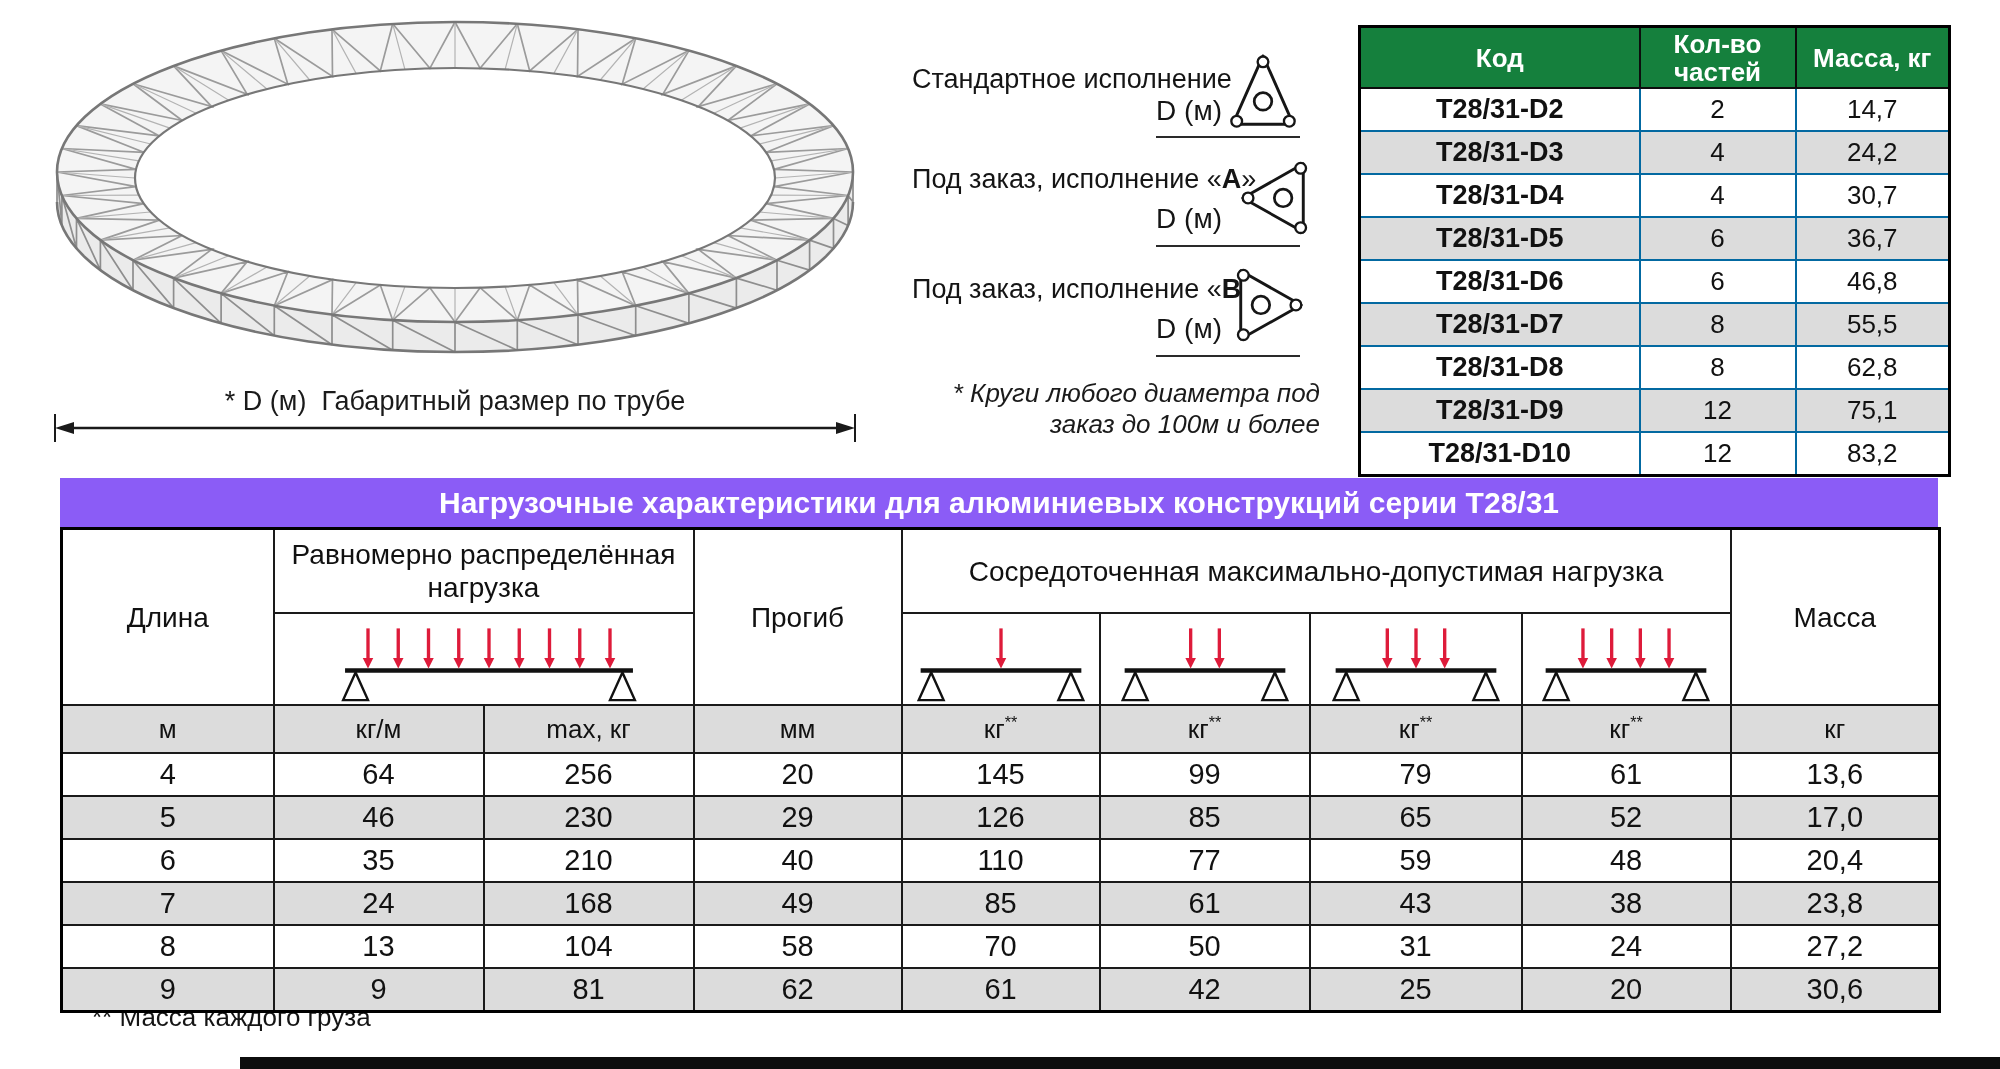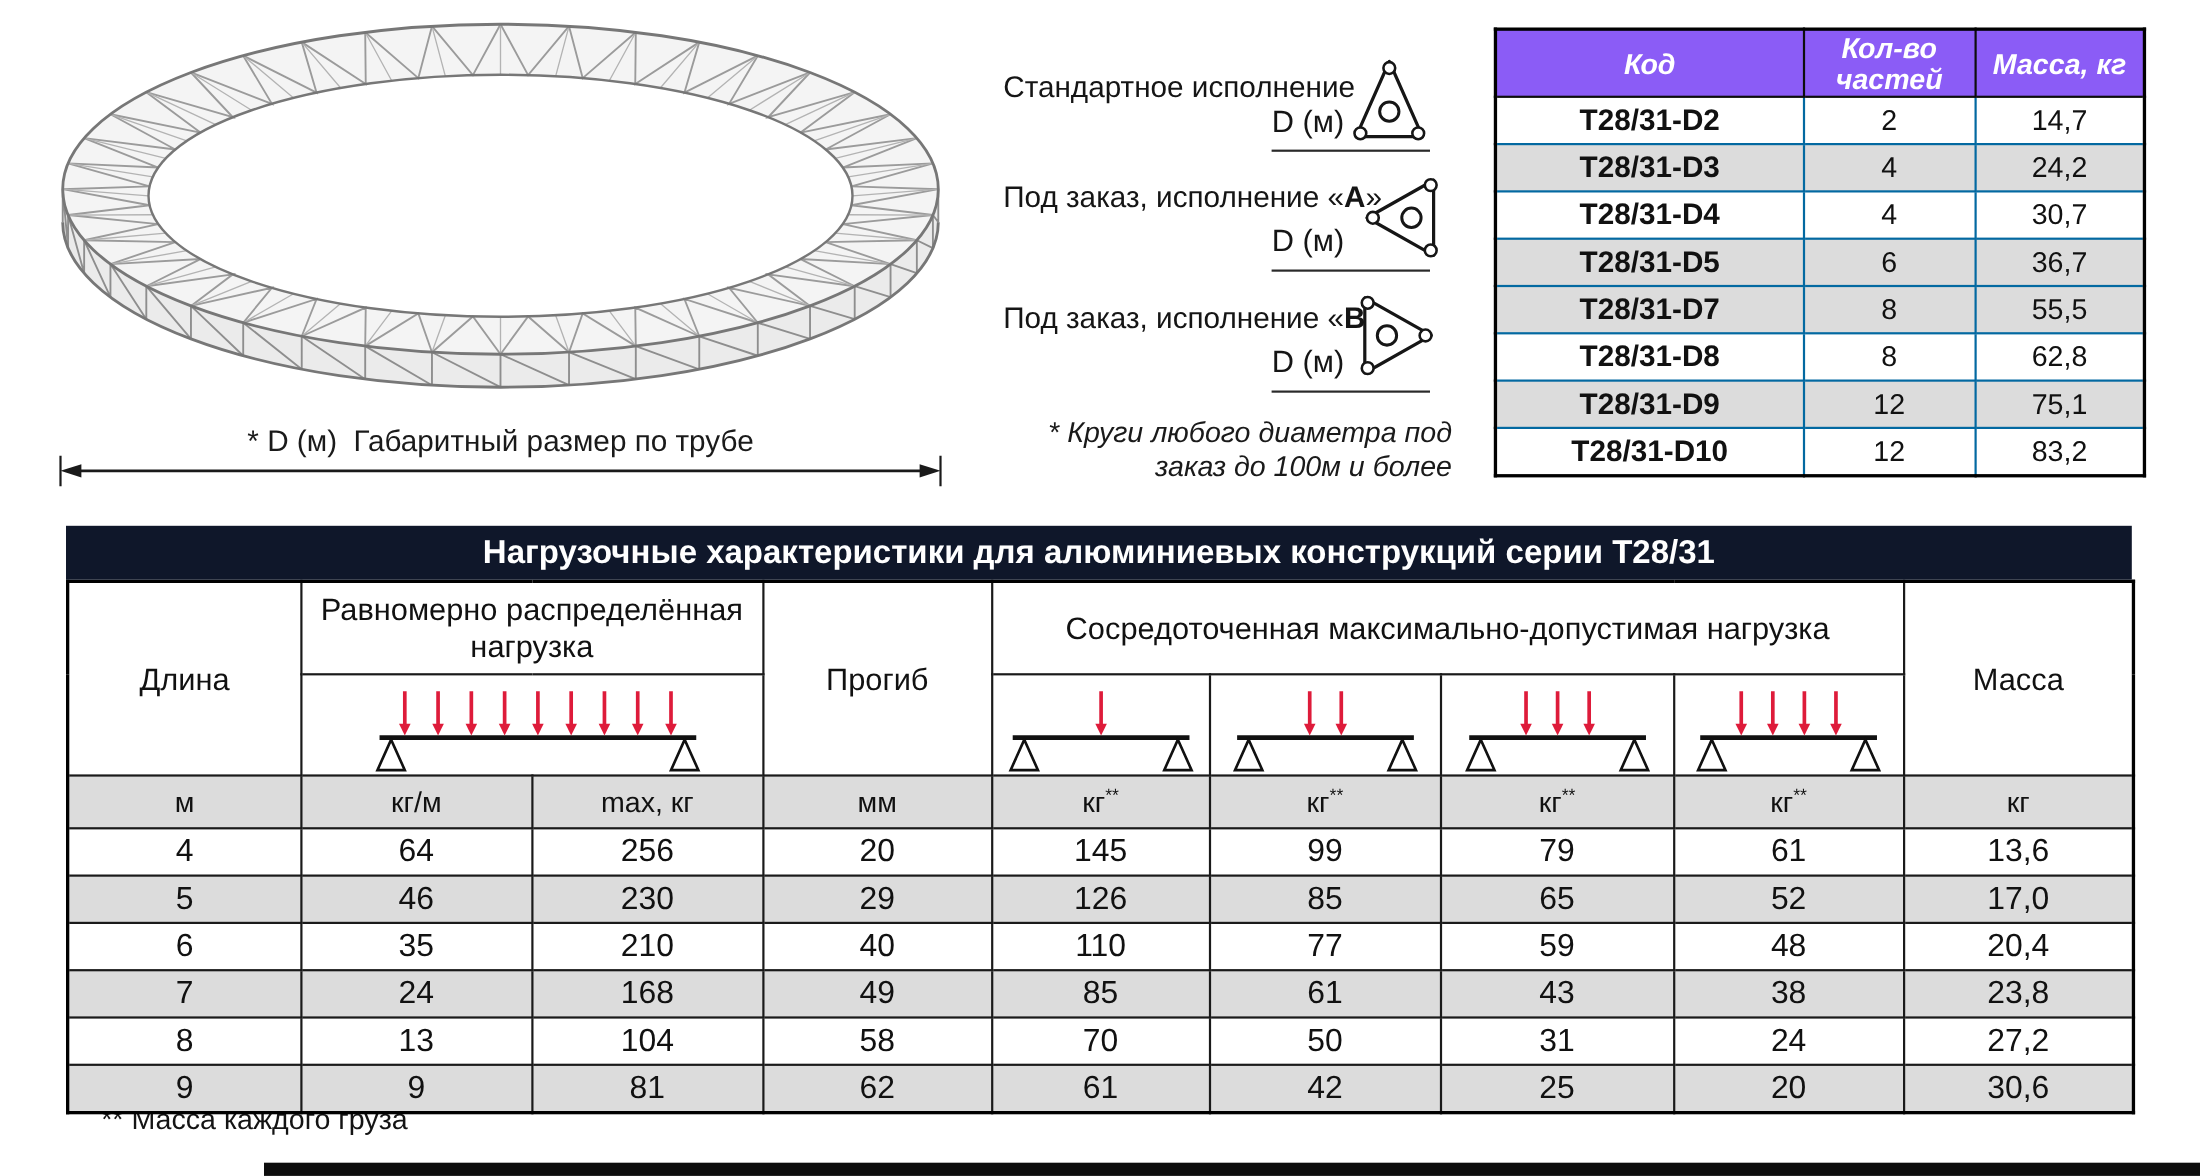--- a/index.html
+++ b/index.html
@@ -18,28 +18,28 @@
   .vlabel b{font-weight:bold;}
   .vd{position:absolute;left:1100px;width:122px;text-align:right;font-size:28px;color:#151515;}
   .vline{position:absolute;left:1156px;width:144px;border-top:2px solid #2a2a2a;height:0;}
   .tri{position:absolute;width:78px;height:84px;}
   .fn1{position:absolute;left:896px;top:378px;width:424px;font-style:italic;
        font-size:26px;line-height:31px;color:#1a1a1a;text-align:right;}
 
   
   table{border-collapse:collapse;}
   .codes{position:absolute;left:1358px;top:25px;width:590px;table-layout:fixed;border:3px solid #000;}
-  .codes th{background:#8b5cf6;color:#fff;font-size:26px;font-weight:bold;height:57px;
-            line-height:28px;border:2px solid #0d0d0d;font-style:italic;}
+  .codes th{background:#15803d;color:#fff;font-size:26px;font-weight:bold;height:57px;
+            line-height:28px;border:2px solid #0d0d0d;}
   .codes td{border:2px solid #0369a1;height:39px;text-align:center;font-size:26px;}
   .codes td.code{font-weight:bold;font-size:27px;}
   .gray{background:#dcdcdc;}
 
   
-  .ltitle{position:absolute;left:60px;top:478px;width:1878px;height:49px;background:#0f172a;
+  .ltitle{position:absolute;left:60px;top:478px;width:1878px;height:49px;background:#8b5cf6;
           color:#fff;font-weight:bold;font-size:30px;text-align:center;line-height:49px;z-index:3;}
   .wm{position:absolute;left:903px;top:510px;font-size:58px;color:#9d9d9d;opacity:.6;z-index:2;
       letter-spacing:1px;}
   .load{position:absolute;left:60px;top:527px;width:1878px;table-layout:fixed;border:3px solid #000;z-index:1;}
   .load td{border:2px solid #1a1a1a;text-align:center;vertical-align:middle;padding:0;}
   .load .hd{font-size:28px;line-height:33px;}
   .load tr.h1 td{height:82px;}
   .load tr.h2 td{height:90px;}
   .load tr.units td{height:46px;background:#dcdcdc;font-size:26px;}
   .load tr.datarow td{height:41px;font-size:29px;}
@@ -135,20 +135,25 @@
         </tr>
     <tr>
           <td class="code">T28/31-D4</td>
           <td>4</td>
           <td>30,7</td>
         </tr>
     <tr class="gray">
           <td class="code">T28/31-D5</td>
           <td>6</td>
           <td>36,7</td>
+        </tr>
+    <tr>
+          <td class="code">T28/31-D6</td>
+          <td>6</td>
+          <td>46,8</td>
         </tr>
     <tr class="gray">
           <td class="code">T28/31-D7</td>
           <td>8</td>
           <td>55,5</td>
         </tr>
     <tr>
           <td class="code">T28/31-D8</td>
           <td>8</td>
           <td>62,8</td>

